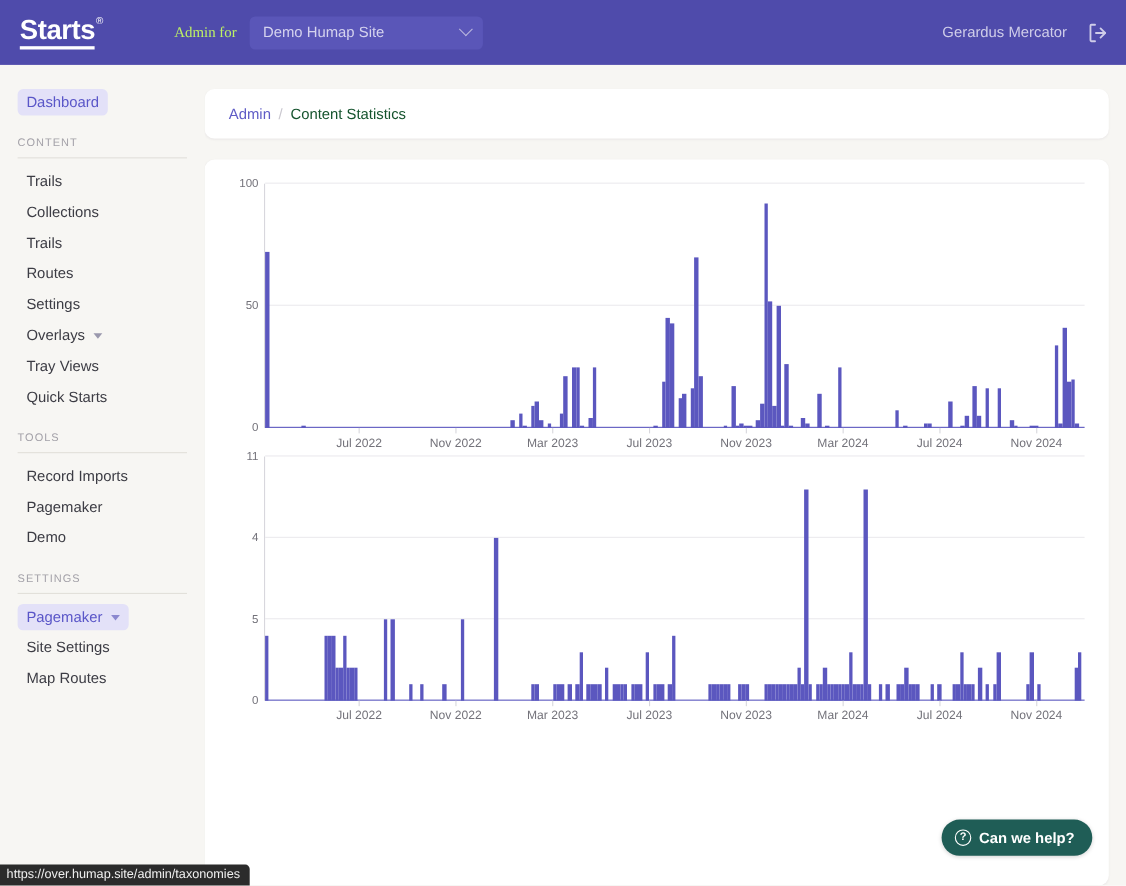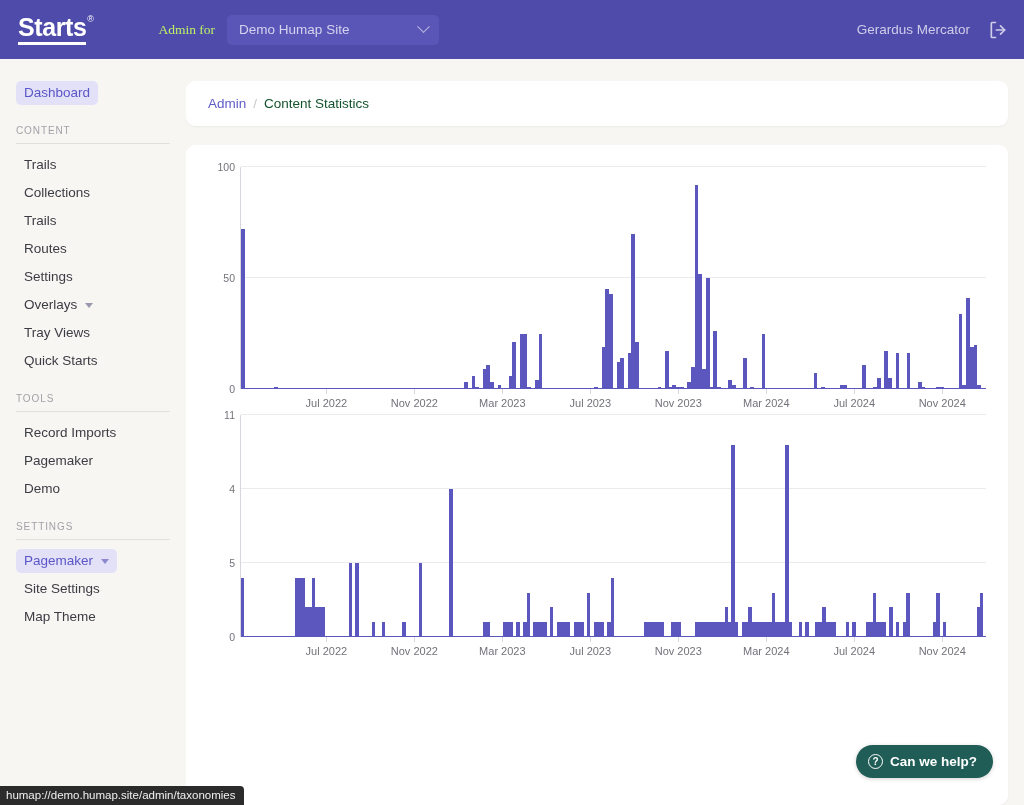--- a/index.html
+++ b/index.html
@@ -353,21 +353,21 @@
       <div class="section-rule"></div>
       <div class="nav-list">
         <div class="nav-item active">
             <span>Pagemaker</span>
             <span class="caret"></span>
           </div>
         <div class="nav-item">
             <span>Site Settings</span>
           </div>
         <div class="nav-item">
-            <span>Map Theme</span>
+            <span>Map Routes</span>
           </div>
       </div>
     </div>
   </div>
 
   <div class="main">
     <div class="card breadcrumb-card">
       <span class="crumb-link">Admin</span>
       <span class="crumb-sep">/</span>
       <span class="crumb-current">Content Statistics</span>
@@ -865,13 +865,13 @@
 
     </div>
   </div>
 </div>
 
 <div class="help-widget">
   <span class="help-q">?</span>
   <span>Can we help?</span>
 </div>
 
-<div class="statusbar">humap://demo.humap.site/admin/taxonomies</div>
+<div class="statusbar">https://over.humap.site/admin/taxonomies</div>
 
 </body></html>

